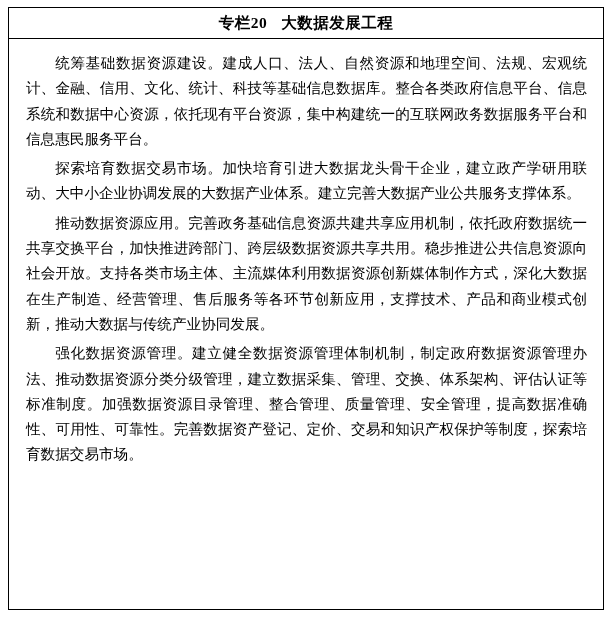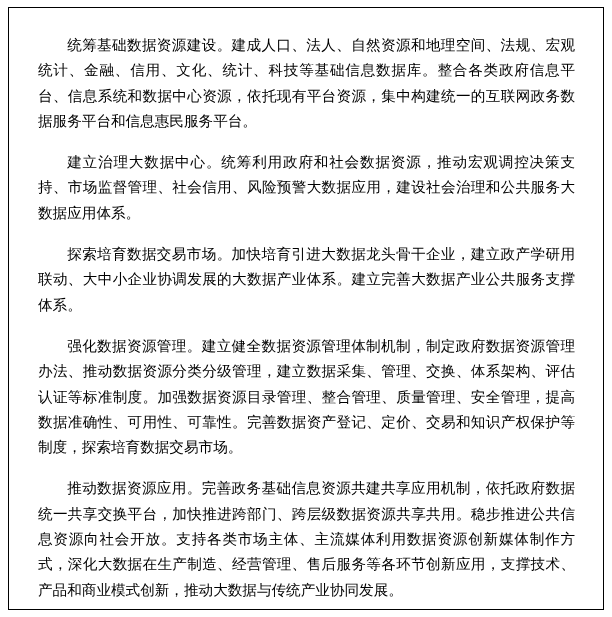--- a/index.html
+++ b/index.html
@@ -44,38 +44,42 @@
     font-family: "Liberation Serif", "DejaVu Serif", serif;
   }
   .title .gap {
     display: inline-block;
     width: 14px;
   }
   .body {
     padding: 9px 12px 0 13px;
   }
   p.para {
-    margin: 16px;
+    margin: 4px;
     font-size: 14.6px;
     line-height: 25.3px;
     text-align: justify;
     text-justify: inter-ideograph;
     text-indent: 2em;
-    font-family: Liberation Sans, sans-serif;
+    font-family: Liberation Mono, monospace;
   }
 </style>
 </head>
 <body>
 
 <div class="page">
   <div class="box">
 
+    <div class="title-bar">
+      <div class="title">
+        <span>专栏20</span><span class="gap"></span><span>大数据发展工程</span>
+      </div>
+    </div>
 
     <div class="body">
       <p class="para">统筹基础数据资源建设。建成人口、法人、自然资源和地理空间、法规、宏观统计、金融、信用、文化、统计、科技等基础信息数据库。整合各类政府信息平台、信息系统和数据中心资源，依托现有平台资源，集中构建统一的互联网政务数据服务平台和信息惠民服务平台。</p>
-      <p class="para">建立治理大数据中心。统筹利用政府和社会数据资源，推动宏观调控决策支持、市场监督管理、社会信用、风险预警大数据应用，建设社会治理和公共服务大数据应用体系。</p>
       <p class="para">探索培育数据交易市场。加快培育引进大数据龙头骨干企业，建立政产学研用联动、大中小企业协调发展的大数据产业体系。建立完善大数据产业公共服务支撑体系。</p>
+      <p class="para">推动数据资源应用。完善政务基础信息资源共建共享应用机制，依托政府数据统一共享交换平台，加快推进跨部门、跨层级数据资源共享共用。稳步推进公共信息资源向社会开放。支持各类市场主体、主流媒体利用数据资源创新媒体制作方式，深化大数据在生产制造、经营管理、售后服务等各环节创新应用，支撑技术、产品和商业模式创新，推动大数据与传统产业协同发展。</p>
       <p class="para">强化数据资源管理。建立健全数据资源管理体制机制，制定政府数据资源管理办法、推动数据资源分类分级管理，建立数据采集、管理、交换、体系架构、评估认证等标准制度。加强数据资源目录管理、整合管理、质量管理、安全管理，提高数据准确性、可用性、可靠性。完善数据资产登记、定价、交易和知识产权保护等制度，探索培育数据交易市场。</p>
-      <p class="para">推动数据资源应用。完善政务基础信息资源共建共享应用机制，依托政府数据统一共享交换平台，加快推进跨部门、跨层级数据资源共享共用。稳步推进公共信息资源向社会开放。支持各类市场主体、主流媒体利用数据资源创新媒体制作方式，深化大数据在生产制造、经营管理、售后服务等各环节创新应用，支撑技术、产品和商业模式创新，推动大数据与传统产业协同发展。</p>
     </div>
 
   </div>
 </div>
 
 </body></html>

